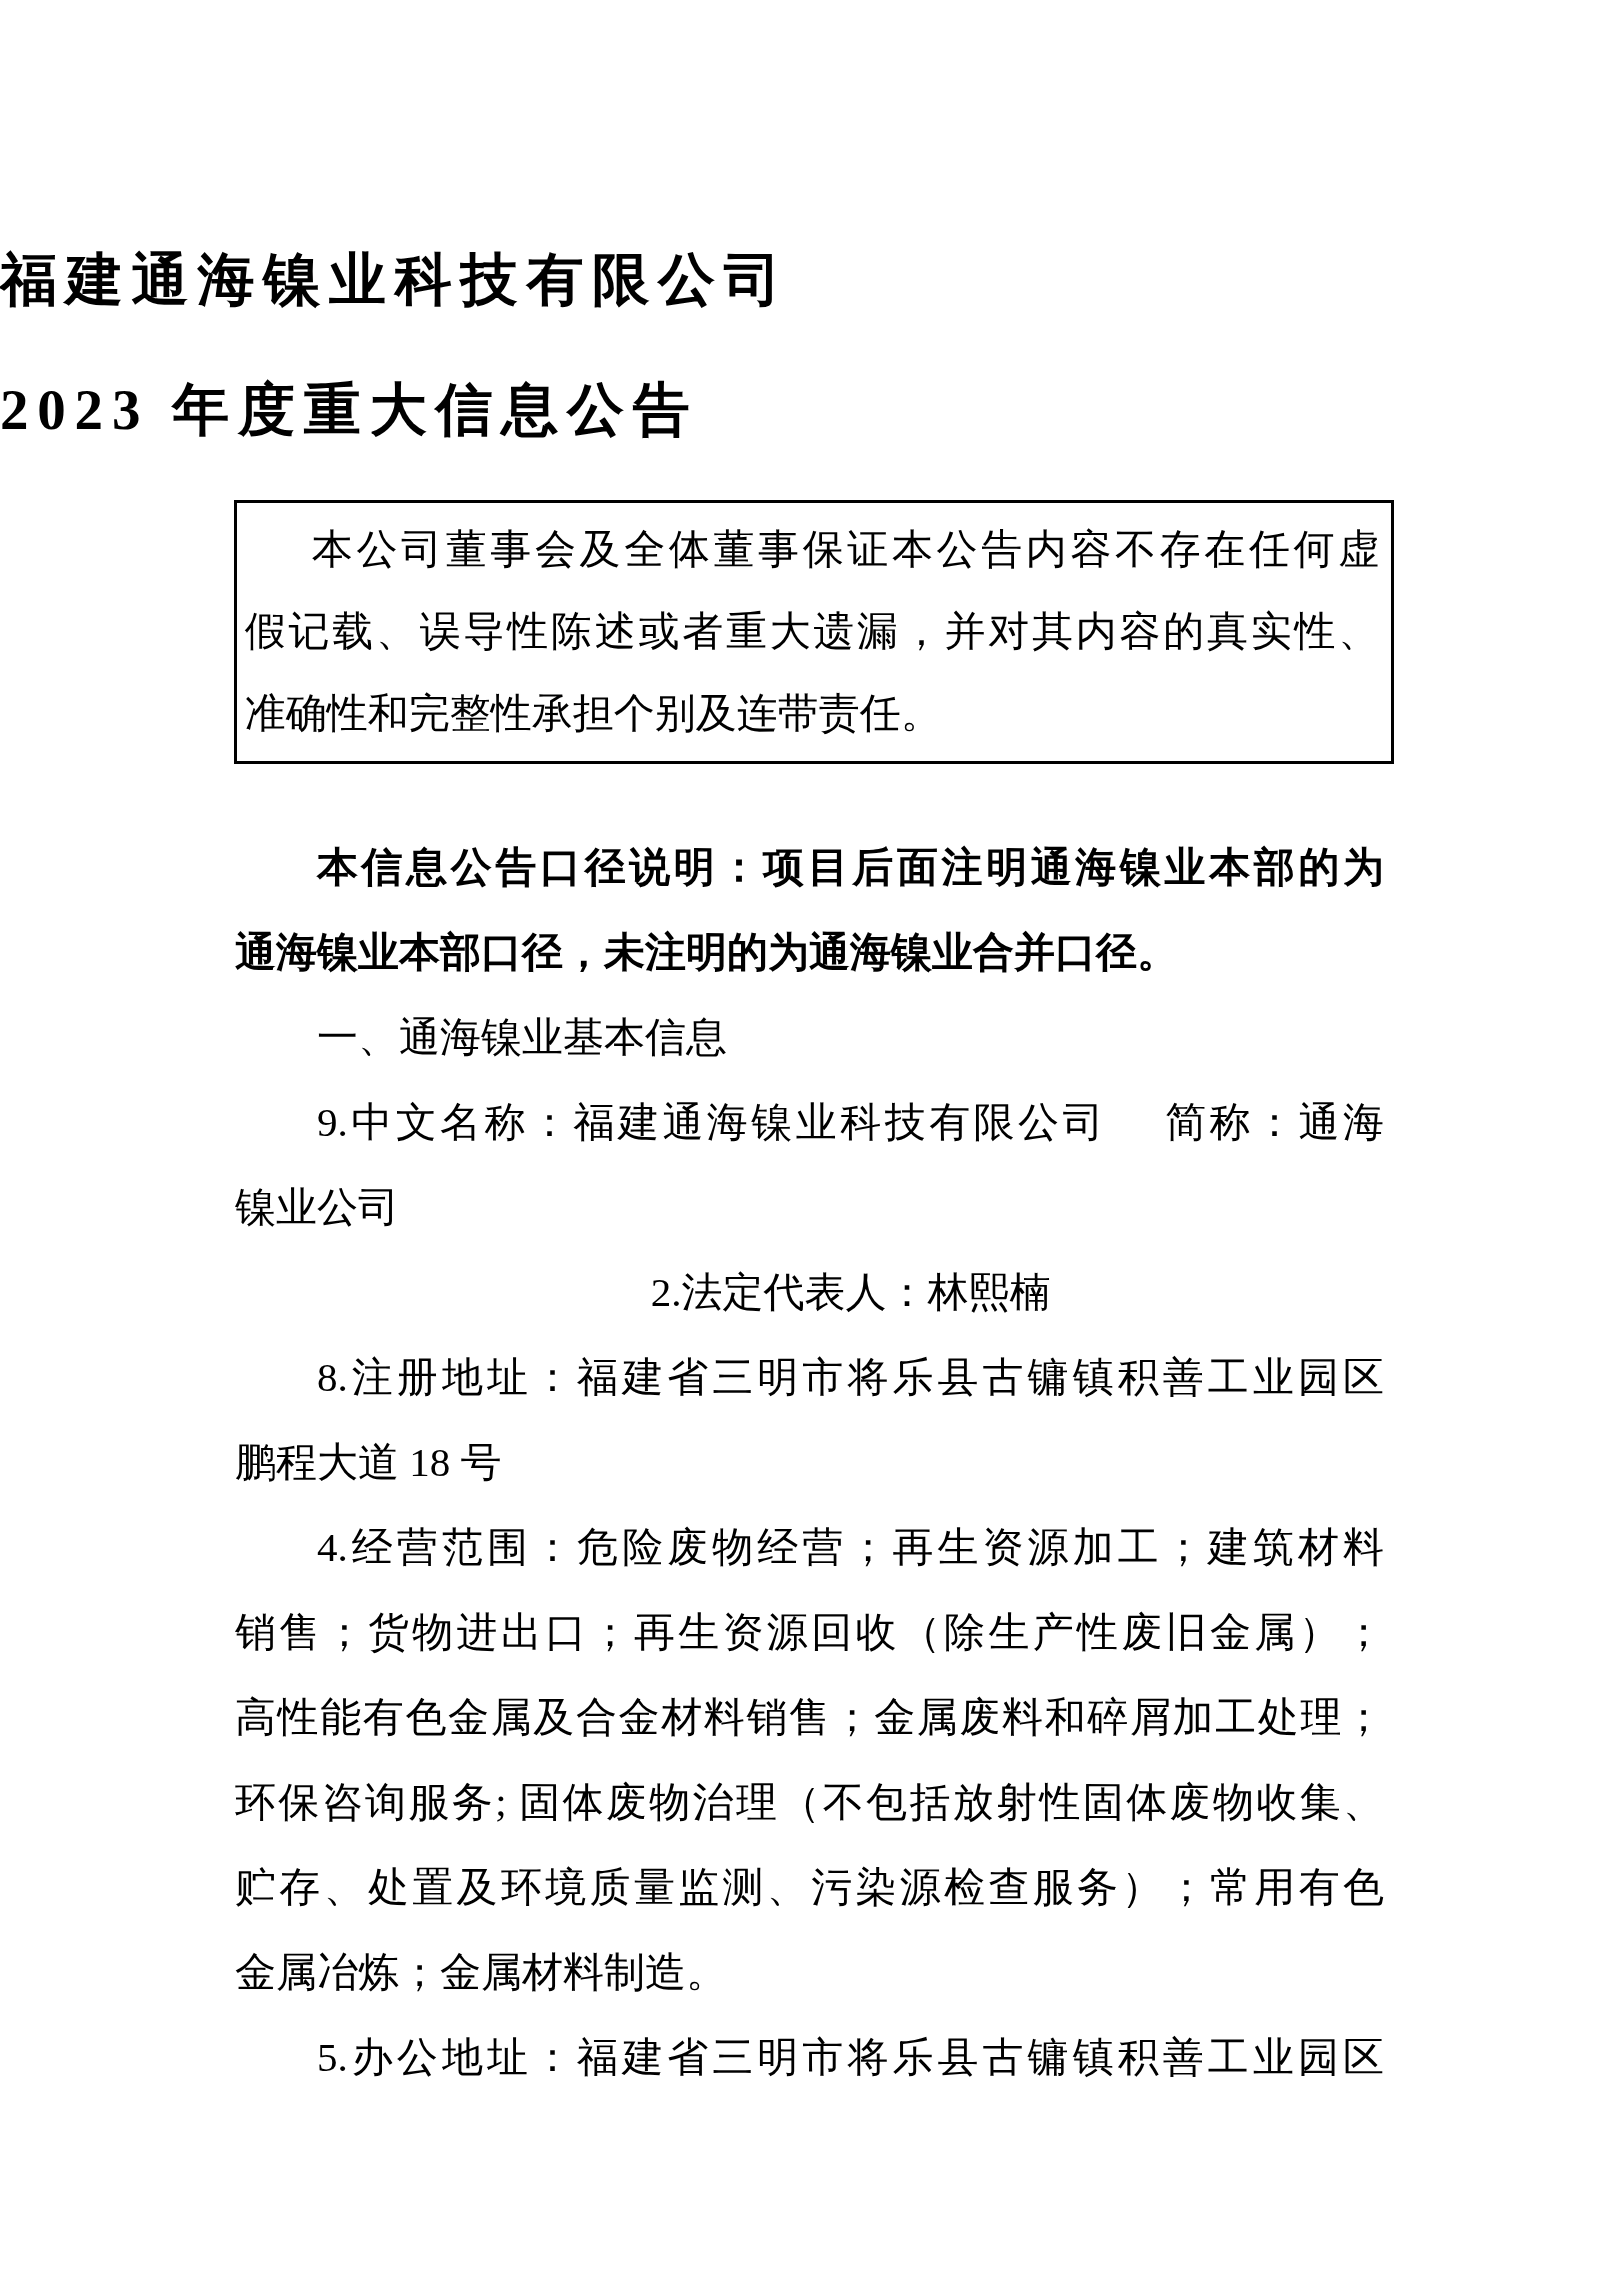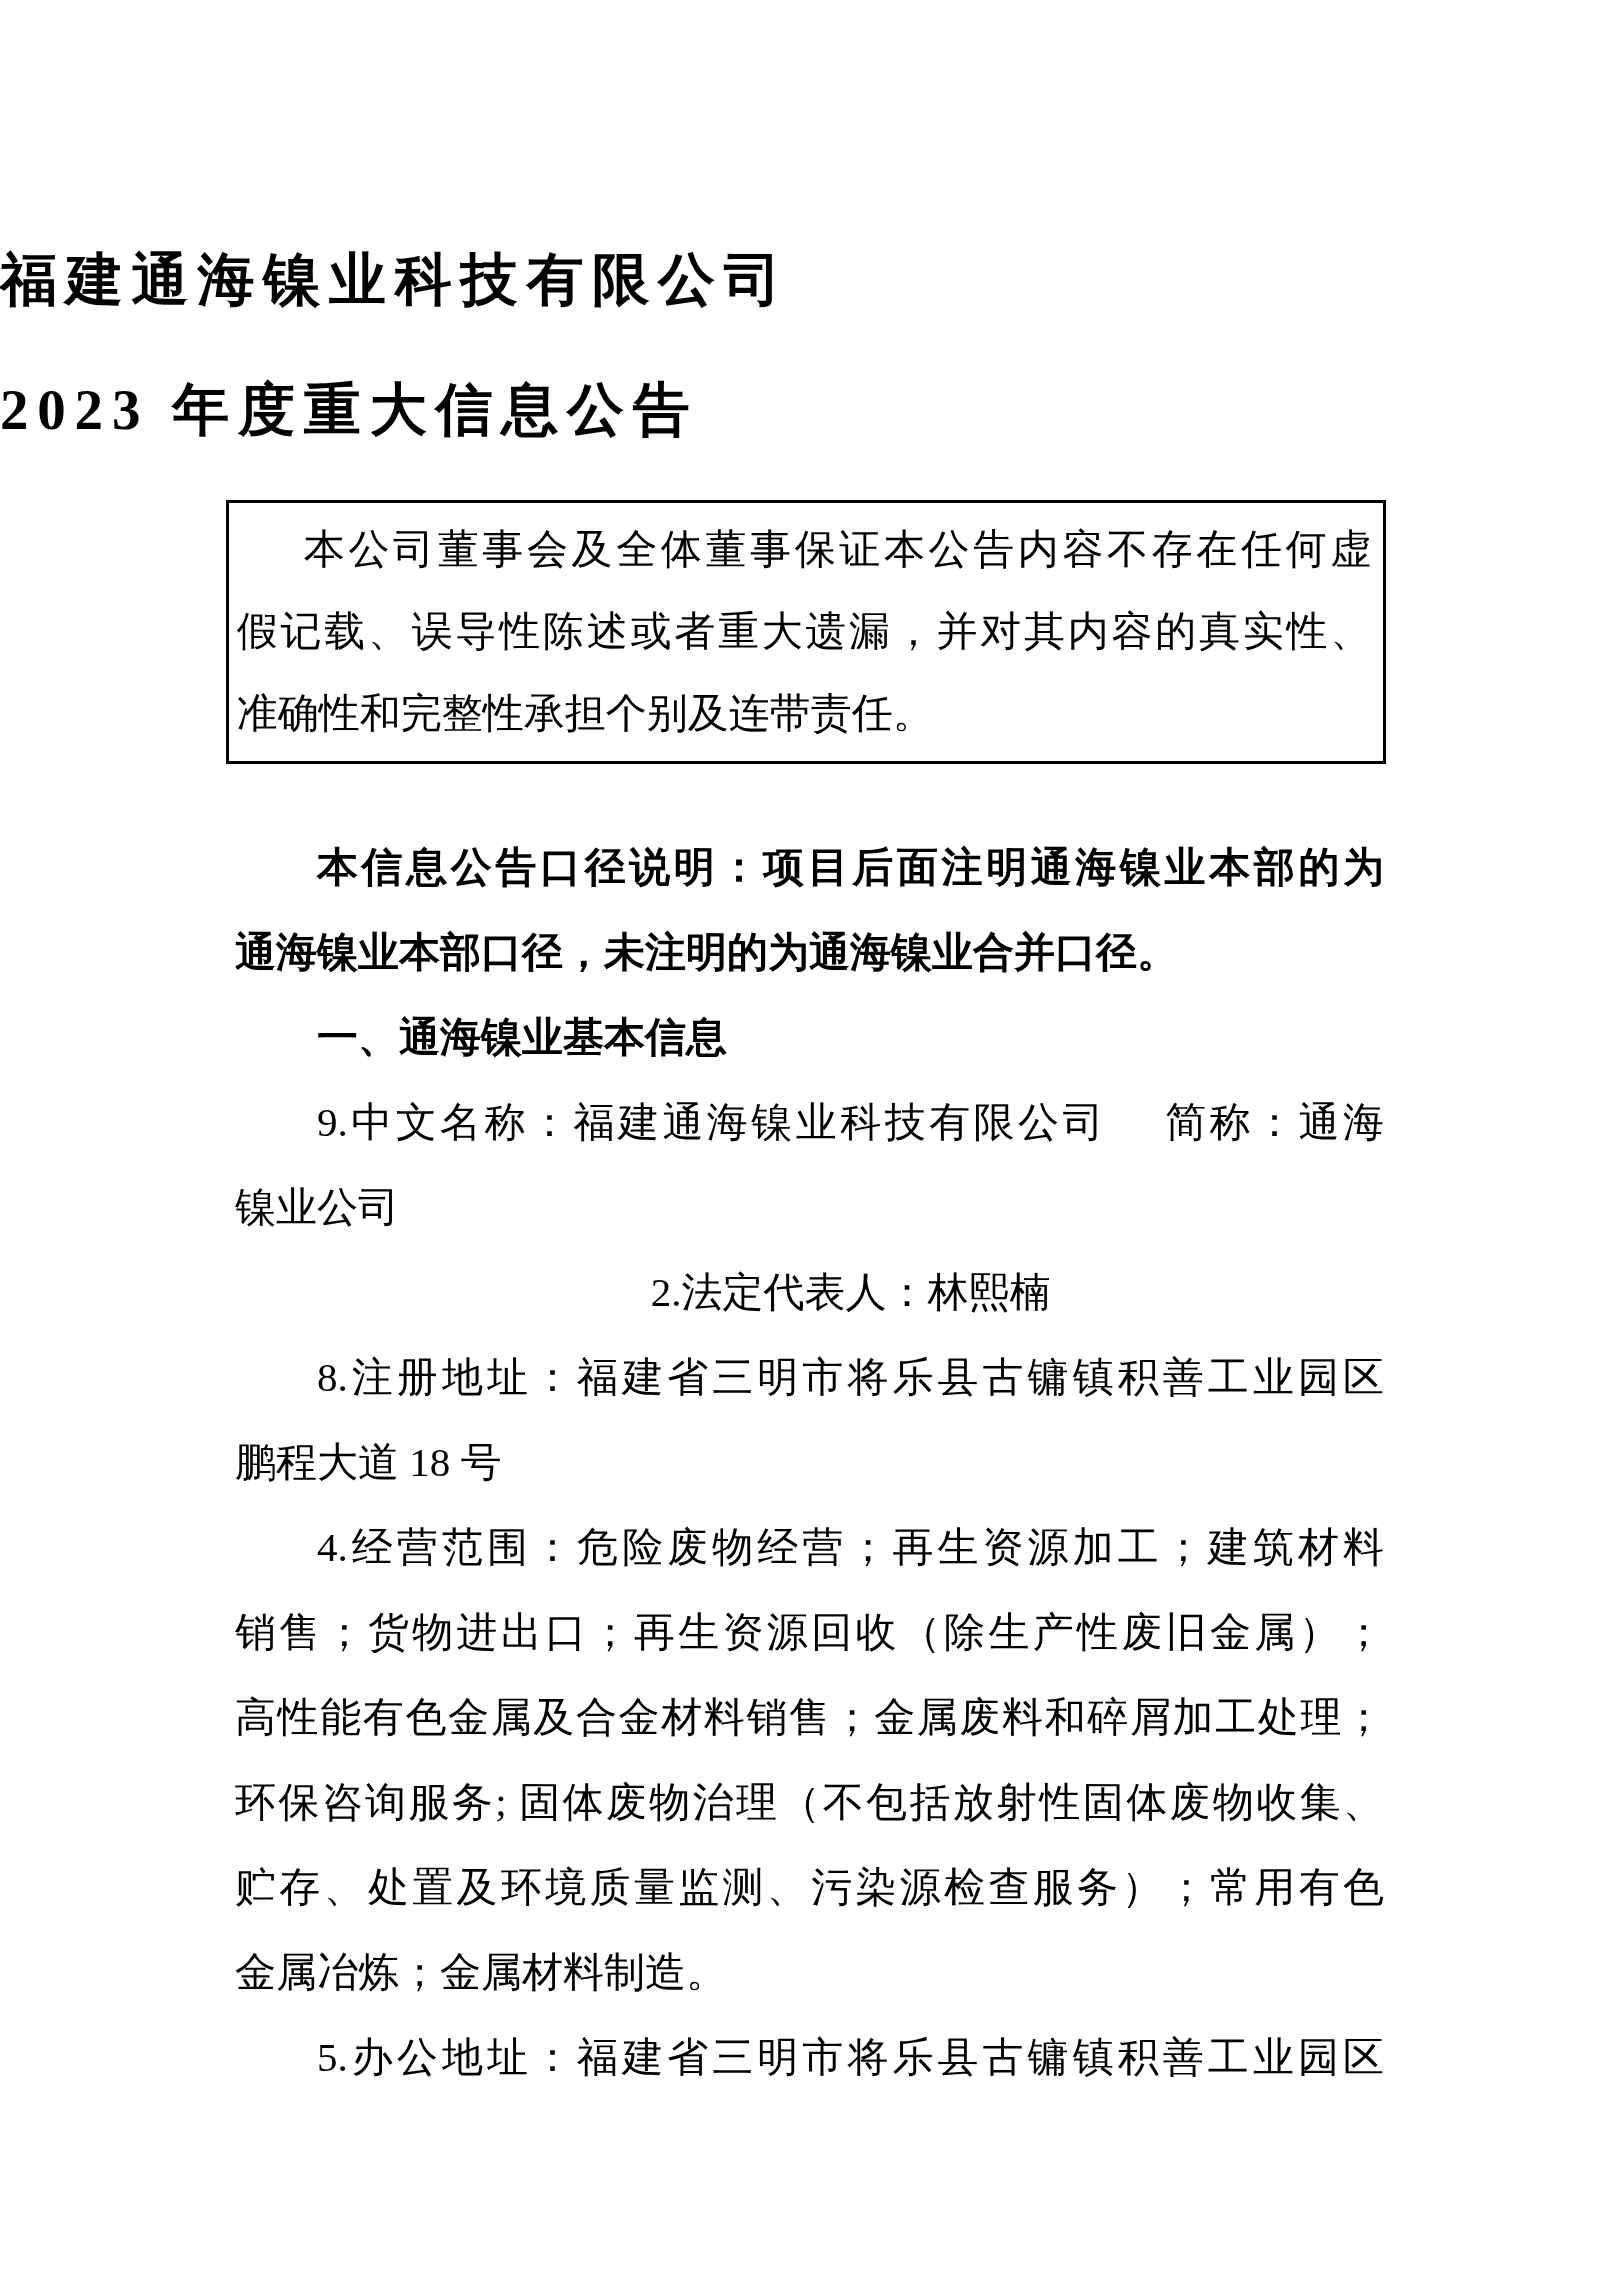--- a/index.html
+++ b/index.html
@@ -28,21 +28,21 @@
     letter-spacing: 8.8px;
     white-space: nowrap;
     margin-top: 32px;
   }
   .title-1 { top: 209px; }
   .title-2 { top: 339px; }
 
   .disclaimer-box {
     position: absolute;
     top: 500px;
-    left: 226px;
+    left: 234px;
     width: 1160px;
     height: 264px;
     box-sizing: border-box;
     border: 3.9px solid #000000;
     padding: 4.9px 11.8px 0 7.8px;
     font-size: 41px;
     line-height: 82px;
   }
 
   .body-text {
@@ -60,21 +60,21 @@
   .line.indent { padding-left: 82px; text-align: center; }
   .disclaimer-box .line.indent { padding-left: 67px; }
   .line.fill {
     text-align: justify;
     text-align-last: justify;
     text-justify: distribute;
   }
   .line.bold { font-weight: bold; font-family: Liberation Serif, serif; }
   .heading {
     padding-left: 82px;
-    font-weight: bold;
+    font-weight: normal;
   }
 </style>
 </head>
 <body>
 
 <div class="page">
 
   <div class="title title-1">福建通海镍业科技有限公司</div>
 
   <div class="title title-2">2023 年度重大信息公告</div>

